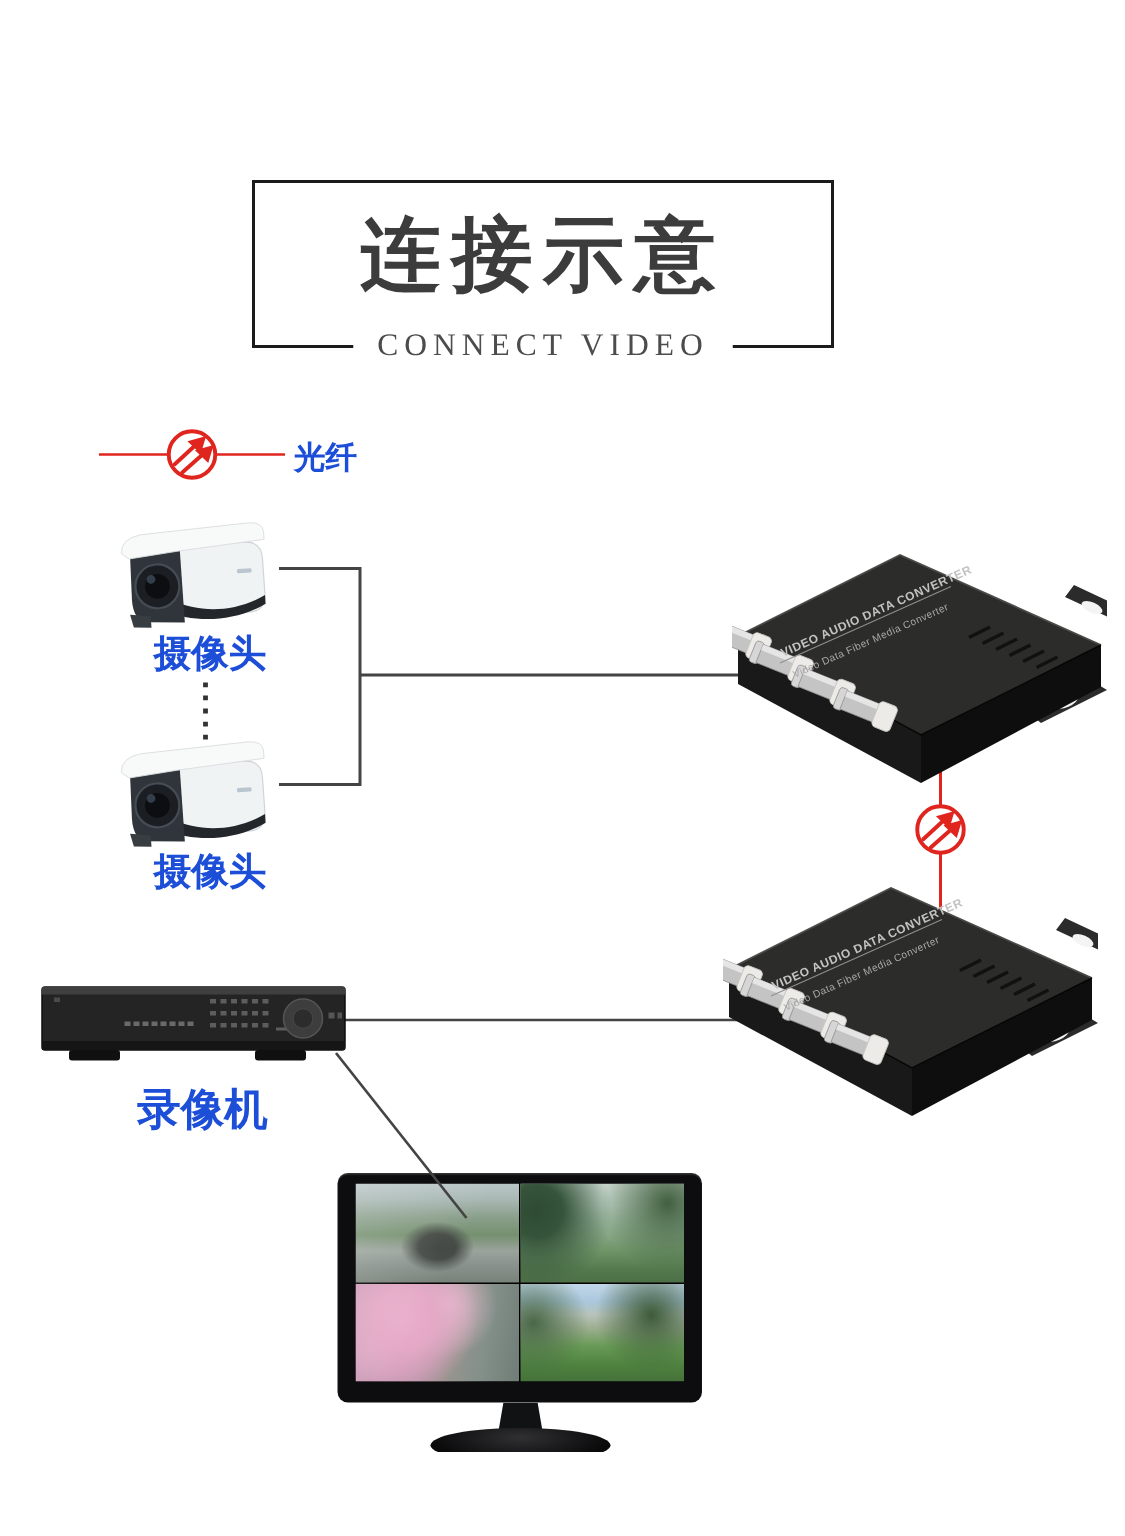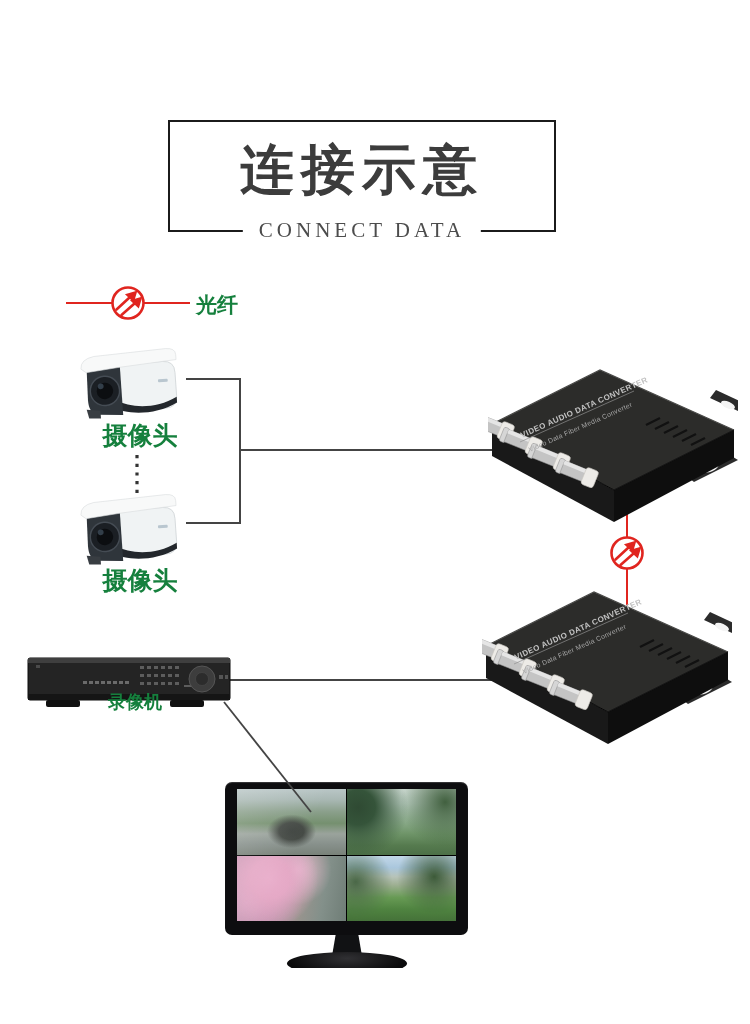--- a/index.html
+++ b/index.html
@@ -10,25 +10,25 @@
   .title-box { position:absolute; left:168px; top:120px; width:388px; height:112px;
                border:2px solid #1b1b1b; z-index:3; }
   .title-box h1 { margin-top:12px; text-align:center; font-size:54px; font-weight:bold;
                   letter-spacing:7px; color:#3c3c3c; }
   .subtitle { position:absolute; left:50%; bottom:0; transform:translate(-50%,50%);
               background:#ffffff; padding:0 16px; white-space:nowrap;
               font-family:"Liberation Serif", serif; font-size:21px; letter-spacing:4px;
               color:#4c4c4c; }
 
   
-  .lbl { position:absolute; z-index:3; color:#15803d; font-weight:bold; text-align:center; }
+  .lbl { position:absolute; z-index:3; color:#1d4ed8; font-weight:bold; text-align:center; }
   .lbl-fiber   { left:196px; top:291px; width:60px;  font-size:21px; text-align:left; }
   .lbl-cam1    { left:72px;  top:419px; width:136px; font-size:25px; }
   .lbl-cam2    { left:72px;  top:564px; width:136px; font-size:25px; }
-  .lbl-dvr     { left:60px;  top:690px; width:150px; font-size:18px; }
+  .lbl-dvr     { left:60px;  top:720px; width:150px; font-size:29px; }
 
   
   .overlay { position:absolute; left:0; top:0; z-index:2; }
   svg text { font-family:"Liberation Sans", sans-serif; }
 
   
   .monitor { position:absolute; left:225px; top:780px; width:243px; height:205px; z-index:1; }
   .mon-frame { position:absolute; left:0; top:2px; width:243px; height:153px;
                background:#0d0d0f; border-radius:7px;
                box-shadow:inset 0 1px 1px rgba(255,255,255,.18); }
@@ -60,21 +60,21 @@
               border-radius:50%;
               background:radial-gradient(ellipse at 50% 28%, #303033 0%, #0a0a0b 70%); }
 </style>
 </head>
 <body>
 
 <div class="canvas">
 
   <div class="title-box">
     <h1>连接示意</h1>
-    <div class="subtitle">CONNECT DATA</div>
+    <div class="subtitle">CONNECT VIDEO</div>
   </div>
 
   <div class="lbl lbl-fiber">光纤</div>
   <div class="lbl lbl-cam1">摄像头</div>
   <div class="lbl lbl-cam2">摄像头</div>
   <div class="lbl lbl-dvr">录像机</div>
 
   <div class="monitor">
     <div class="mon-frame"></div>
     <div class="mon-screen">

